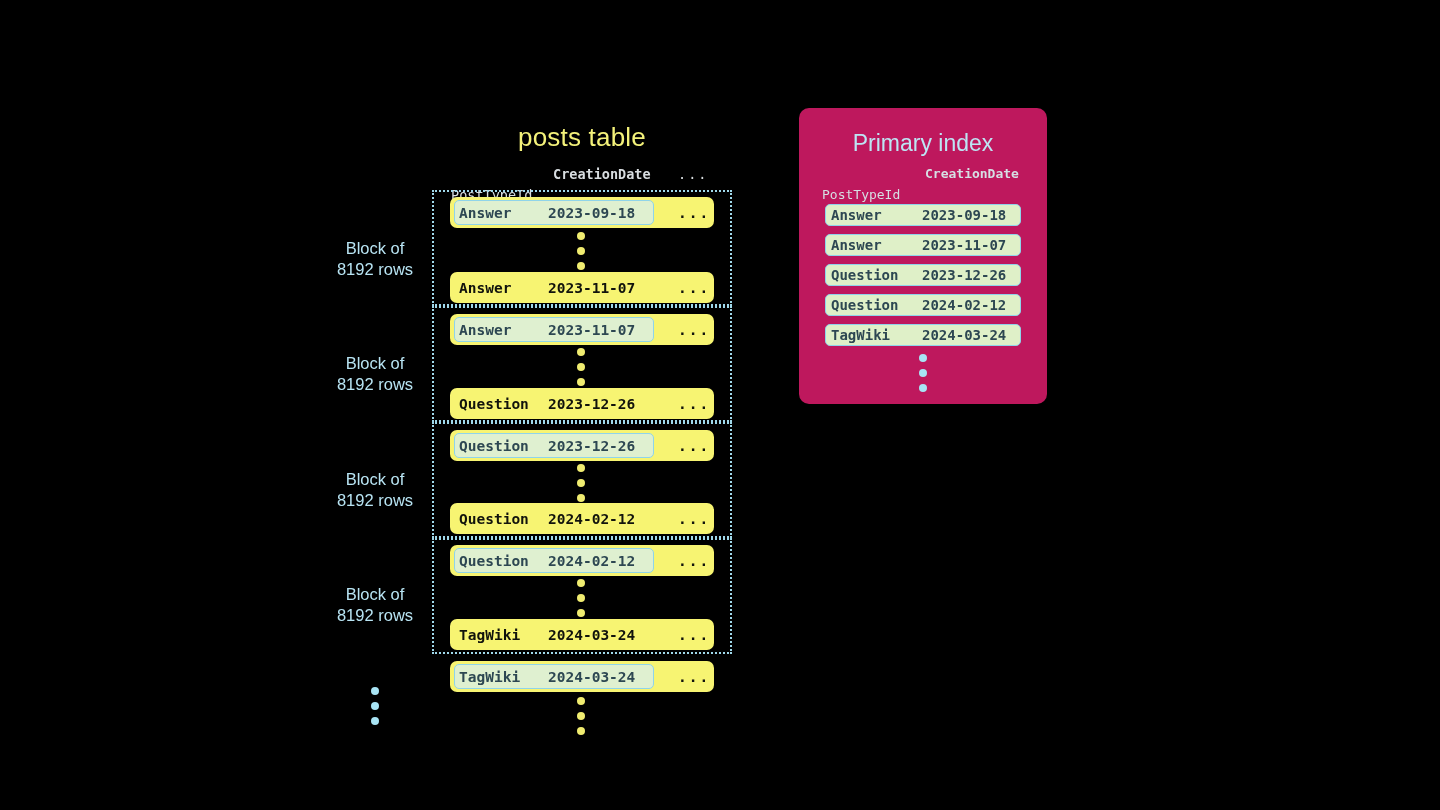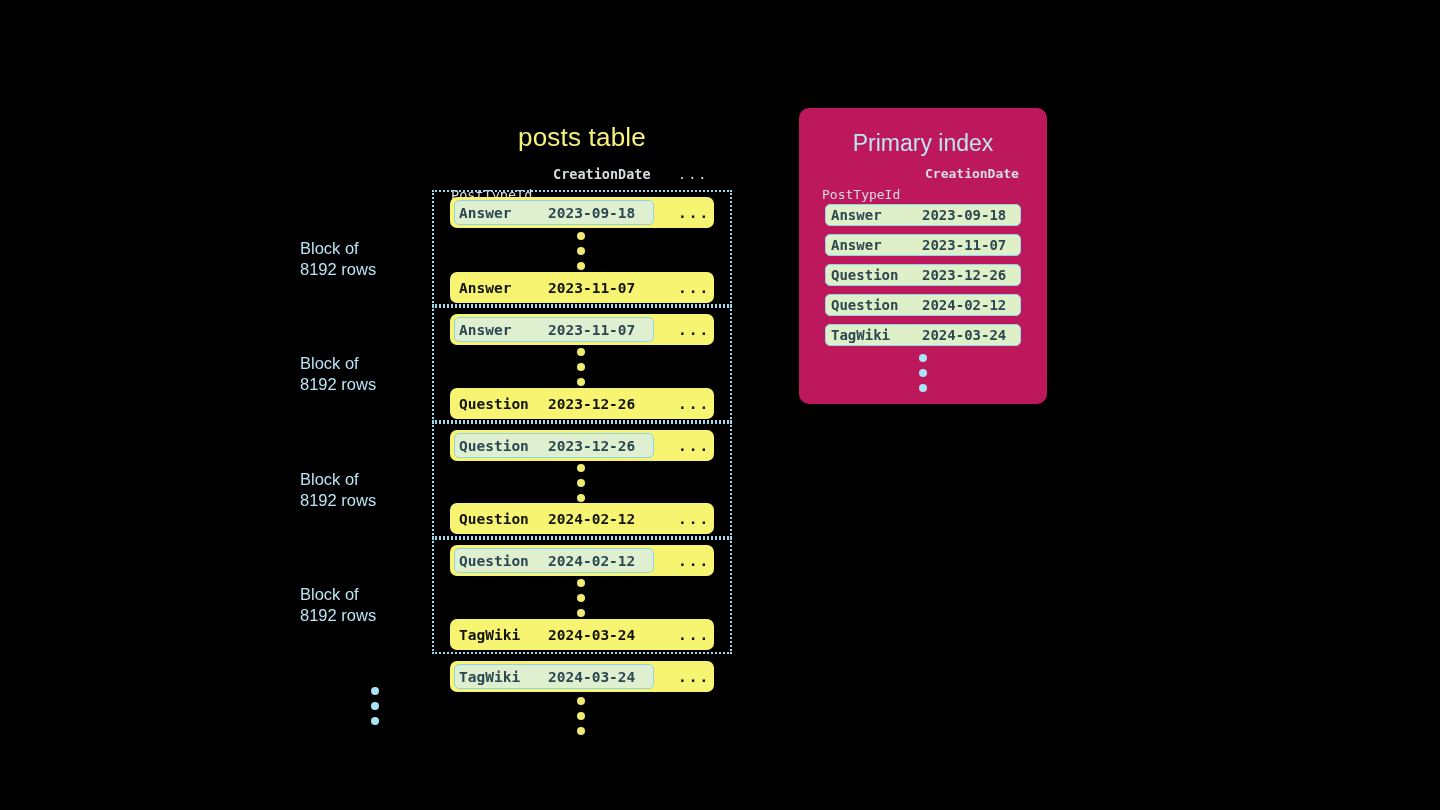--- a/index.html
+++ b/index.html
@@ -67,21 +67,21 @@
     position: absolute;
     left: 432px;
     width: 300px;
     border: 2px dotted #9fd8ea;
     box-sizing: border-box;
   }
 
   .block-label {
     position: absolute;
     width: 150px;
-    text-align: left;
+    text-align: center;
     font-size: 16.5px;
     line-height: 21px;
     color: #b8e4f3;
     white-space: pre-line;
   }
 
   
   .row {
     position: absolute;
     left: 450px;

